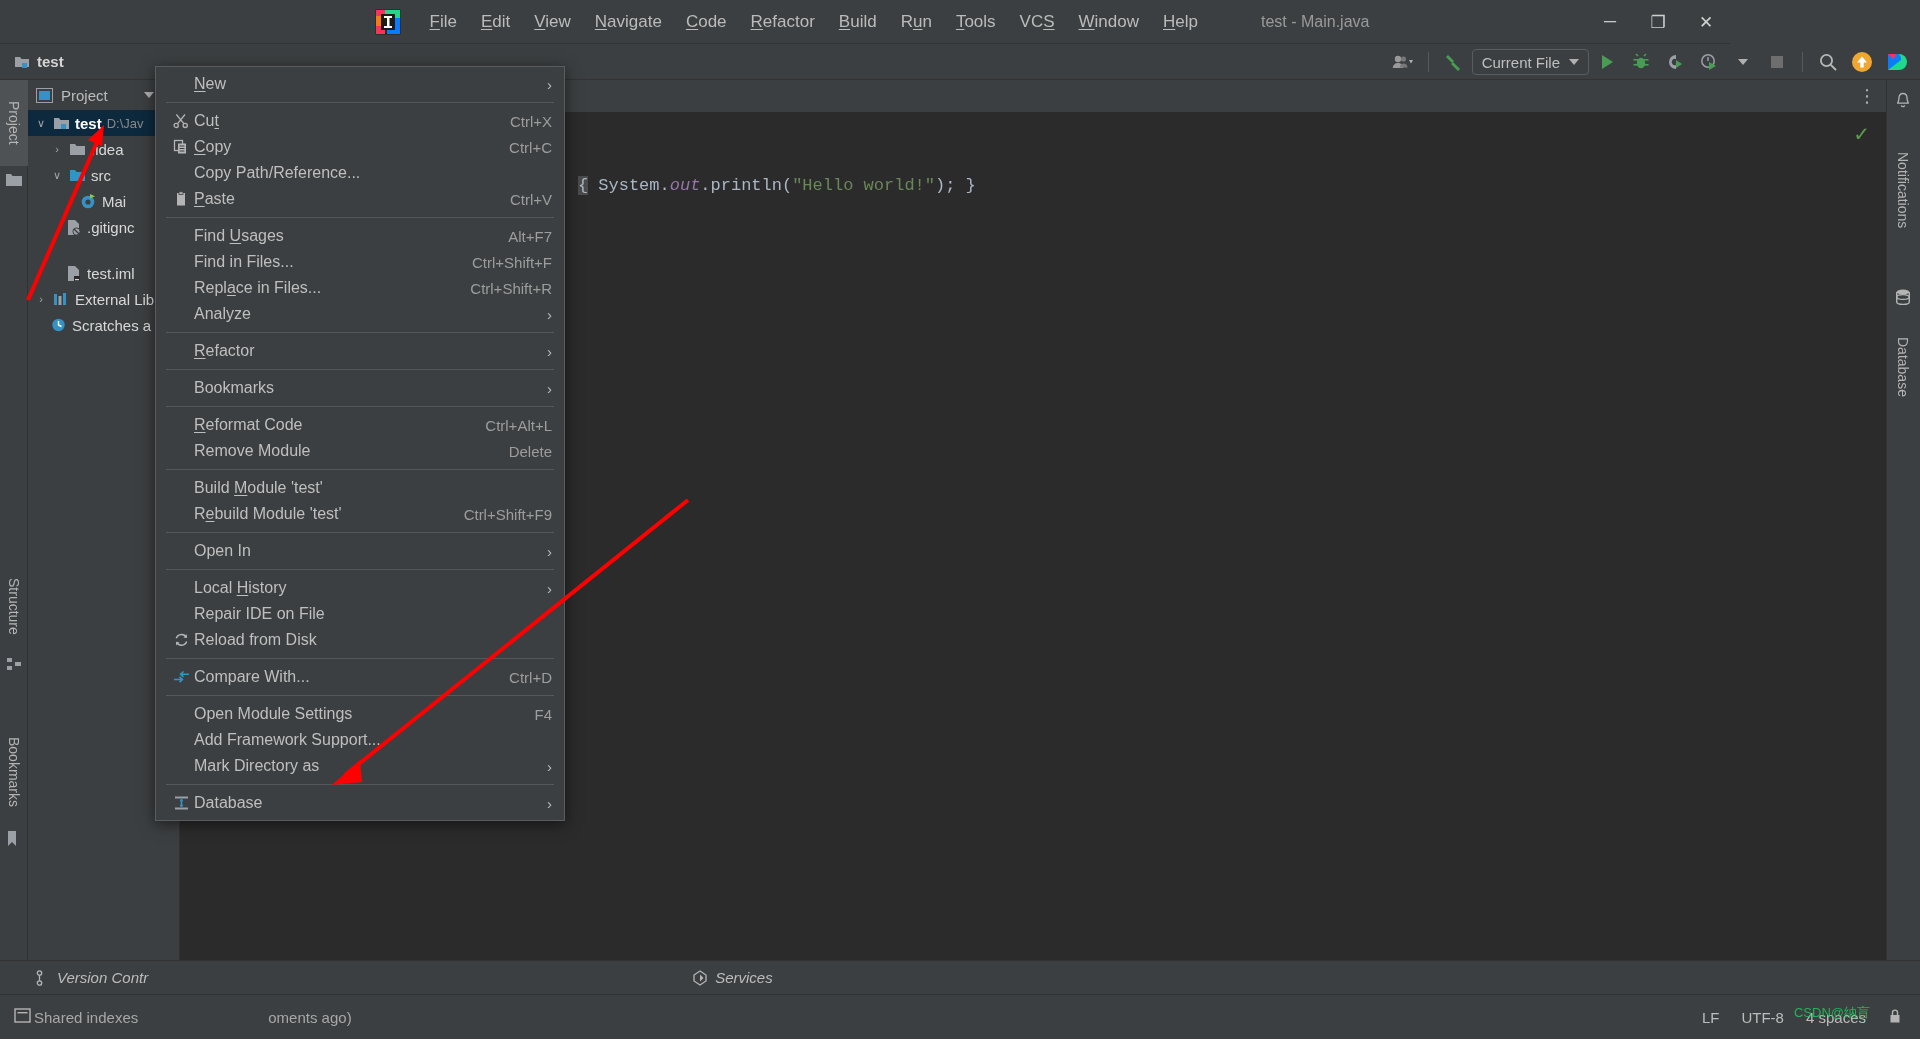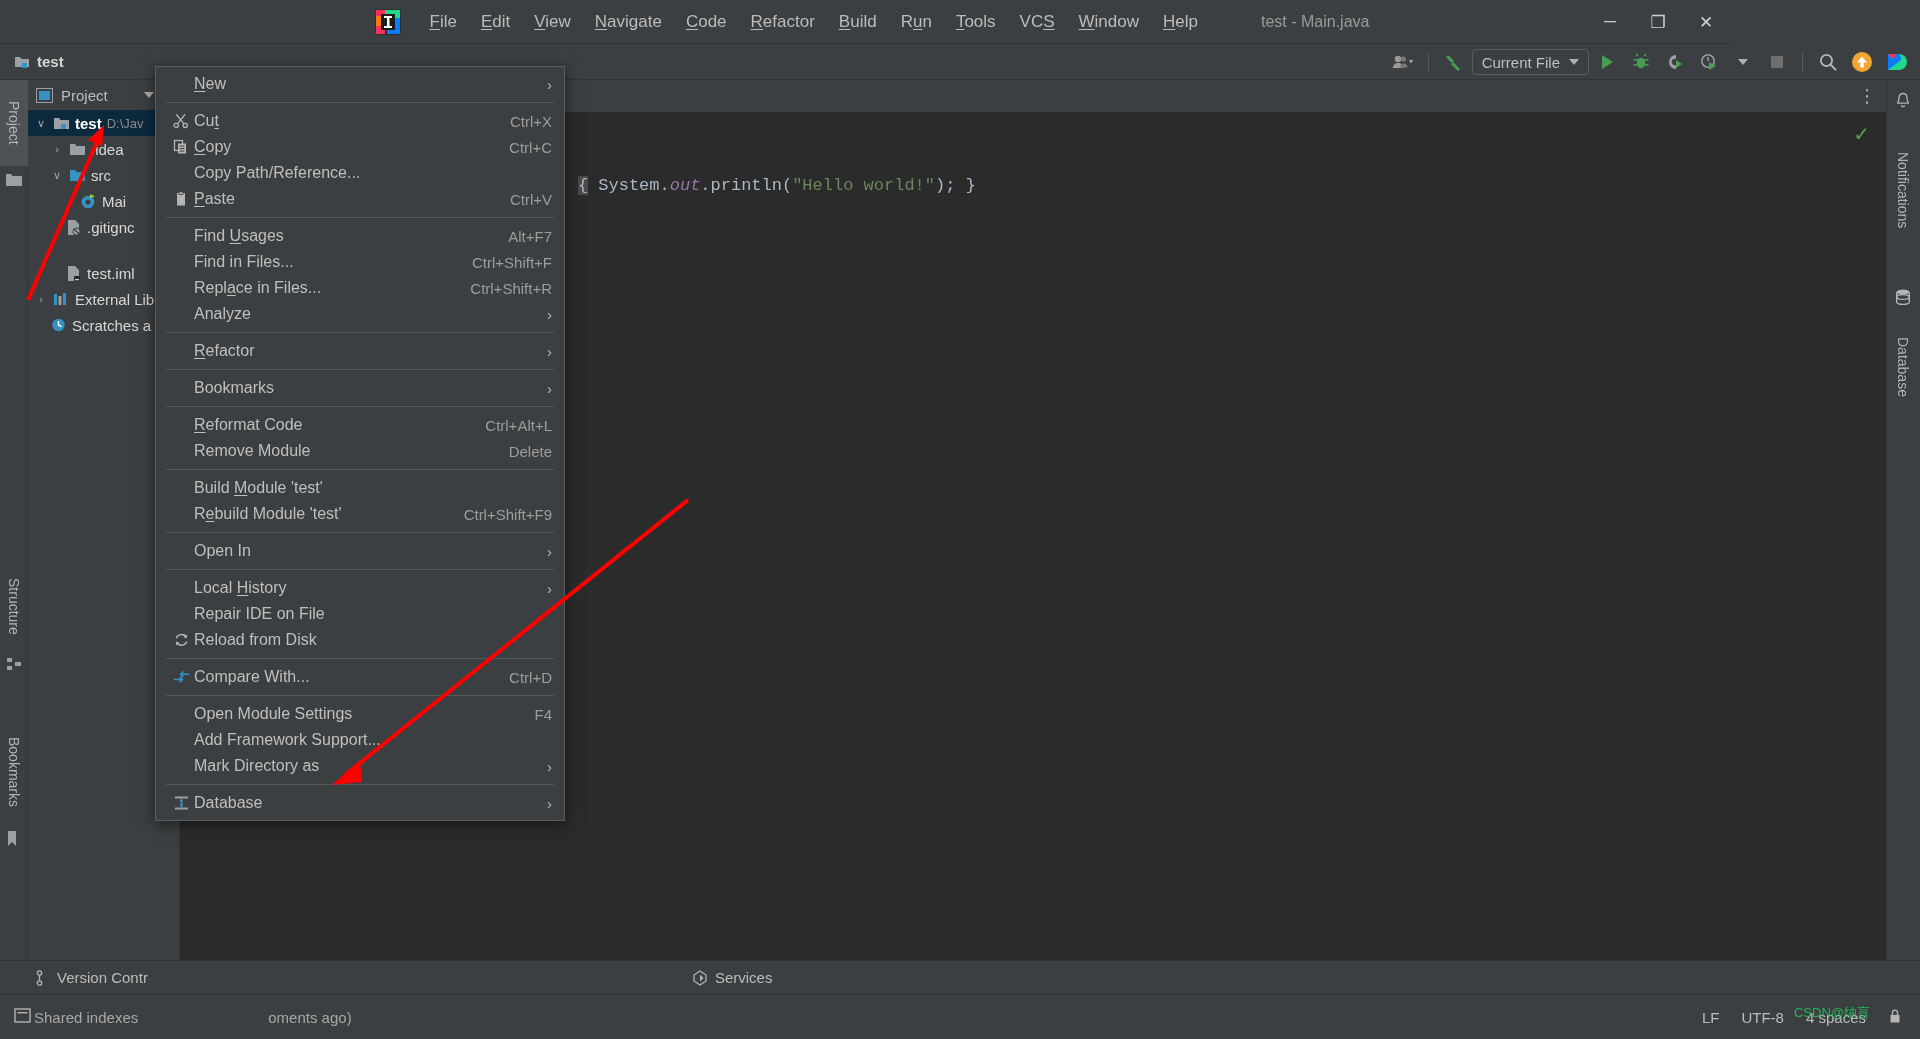--- a/index.html
+++ b/index.html
@@ -100,21 +100,21 @@
   
   .rightstrip { position: absolute; right: 0; top: 80px; width: 34px; height: 880px; background: #3c3f41; border-left: 1px solid #323232; }
   .rvtab { position: absolute; right: 0; width: 34px; color: #b4b4b4; font-size: 14px;
            writing-mode: vertical-rl; text-orientation: mixed; display:flex; align-items:center; justify-content:center; }
 
   
   .bottombar {
     position: absolute; left: 0; top: 960px; width: 1920px; height: 34px;
     background: #3c3f41; border-top: 1px solid #323232; display: flex; align-items: center;
   }
-  .bb-item { display: flex; align-items: center; gap: 7px; color: #bcbcbc; font-size: 15px; margin-left: 14px; }
+  .bb-item { display: flex; align-items: center; gap: 7px; color: #bcbcbc; font-size: 15px; margin-left: 14px; font-style: italic; }
   .statusbar {
     position: absolute; left: 0; top: 994px; width: 1920px; height: 45px;
     background: #3c3f41; border-top: 1px solid #323232; display: flex; align-items: center;
   }
   .sb-left { color: #a7a7a7; font-size: 15px; margin-left: 200px; }
   .sb-right { position: absolute; right: 18px; display: flex; align-items: center; gap: 22px; color: #bcbcbc; font-size: 15px; }
   .watermark { position: absolute; right: 50px; top: 1004px; color: #22c55e; font-size: 13px; opacity: .85; }
 
   
   .ctxmenu {

